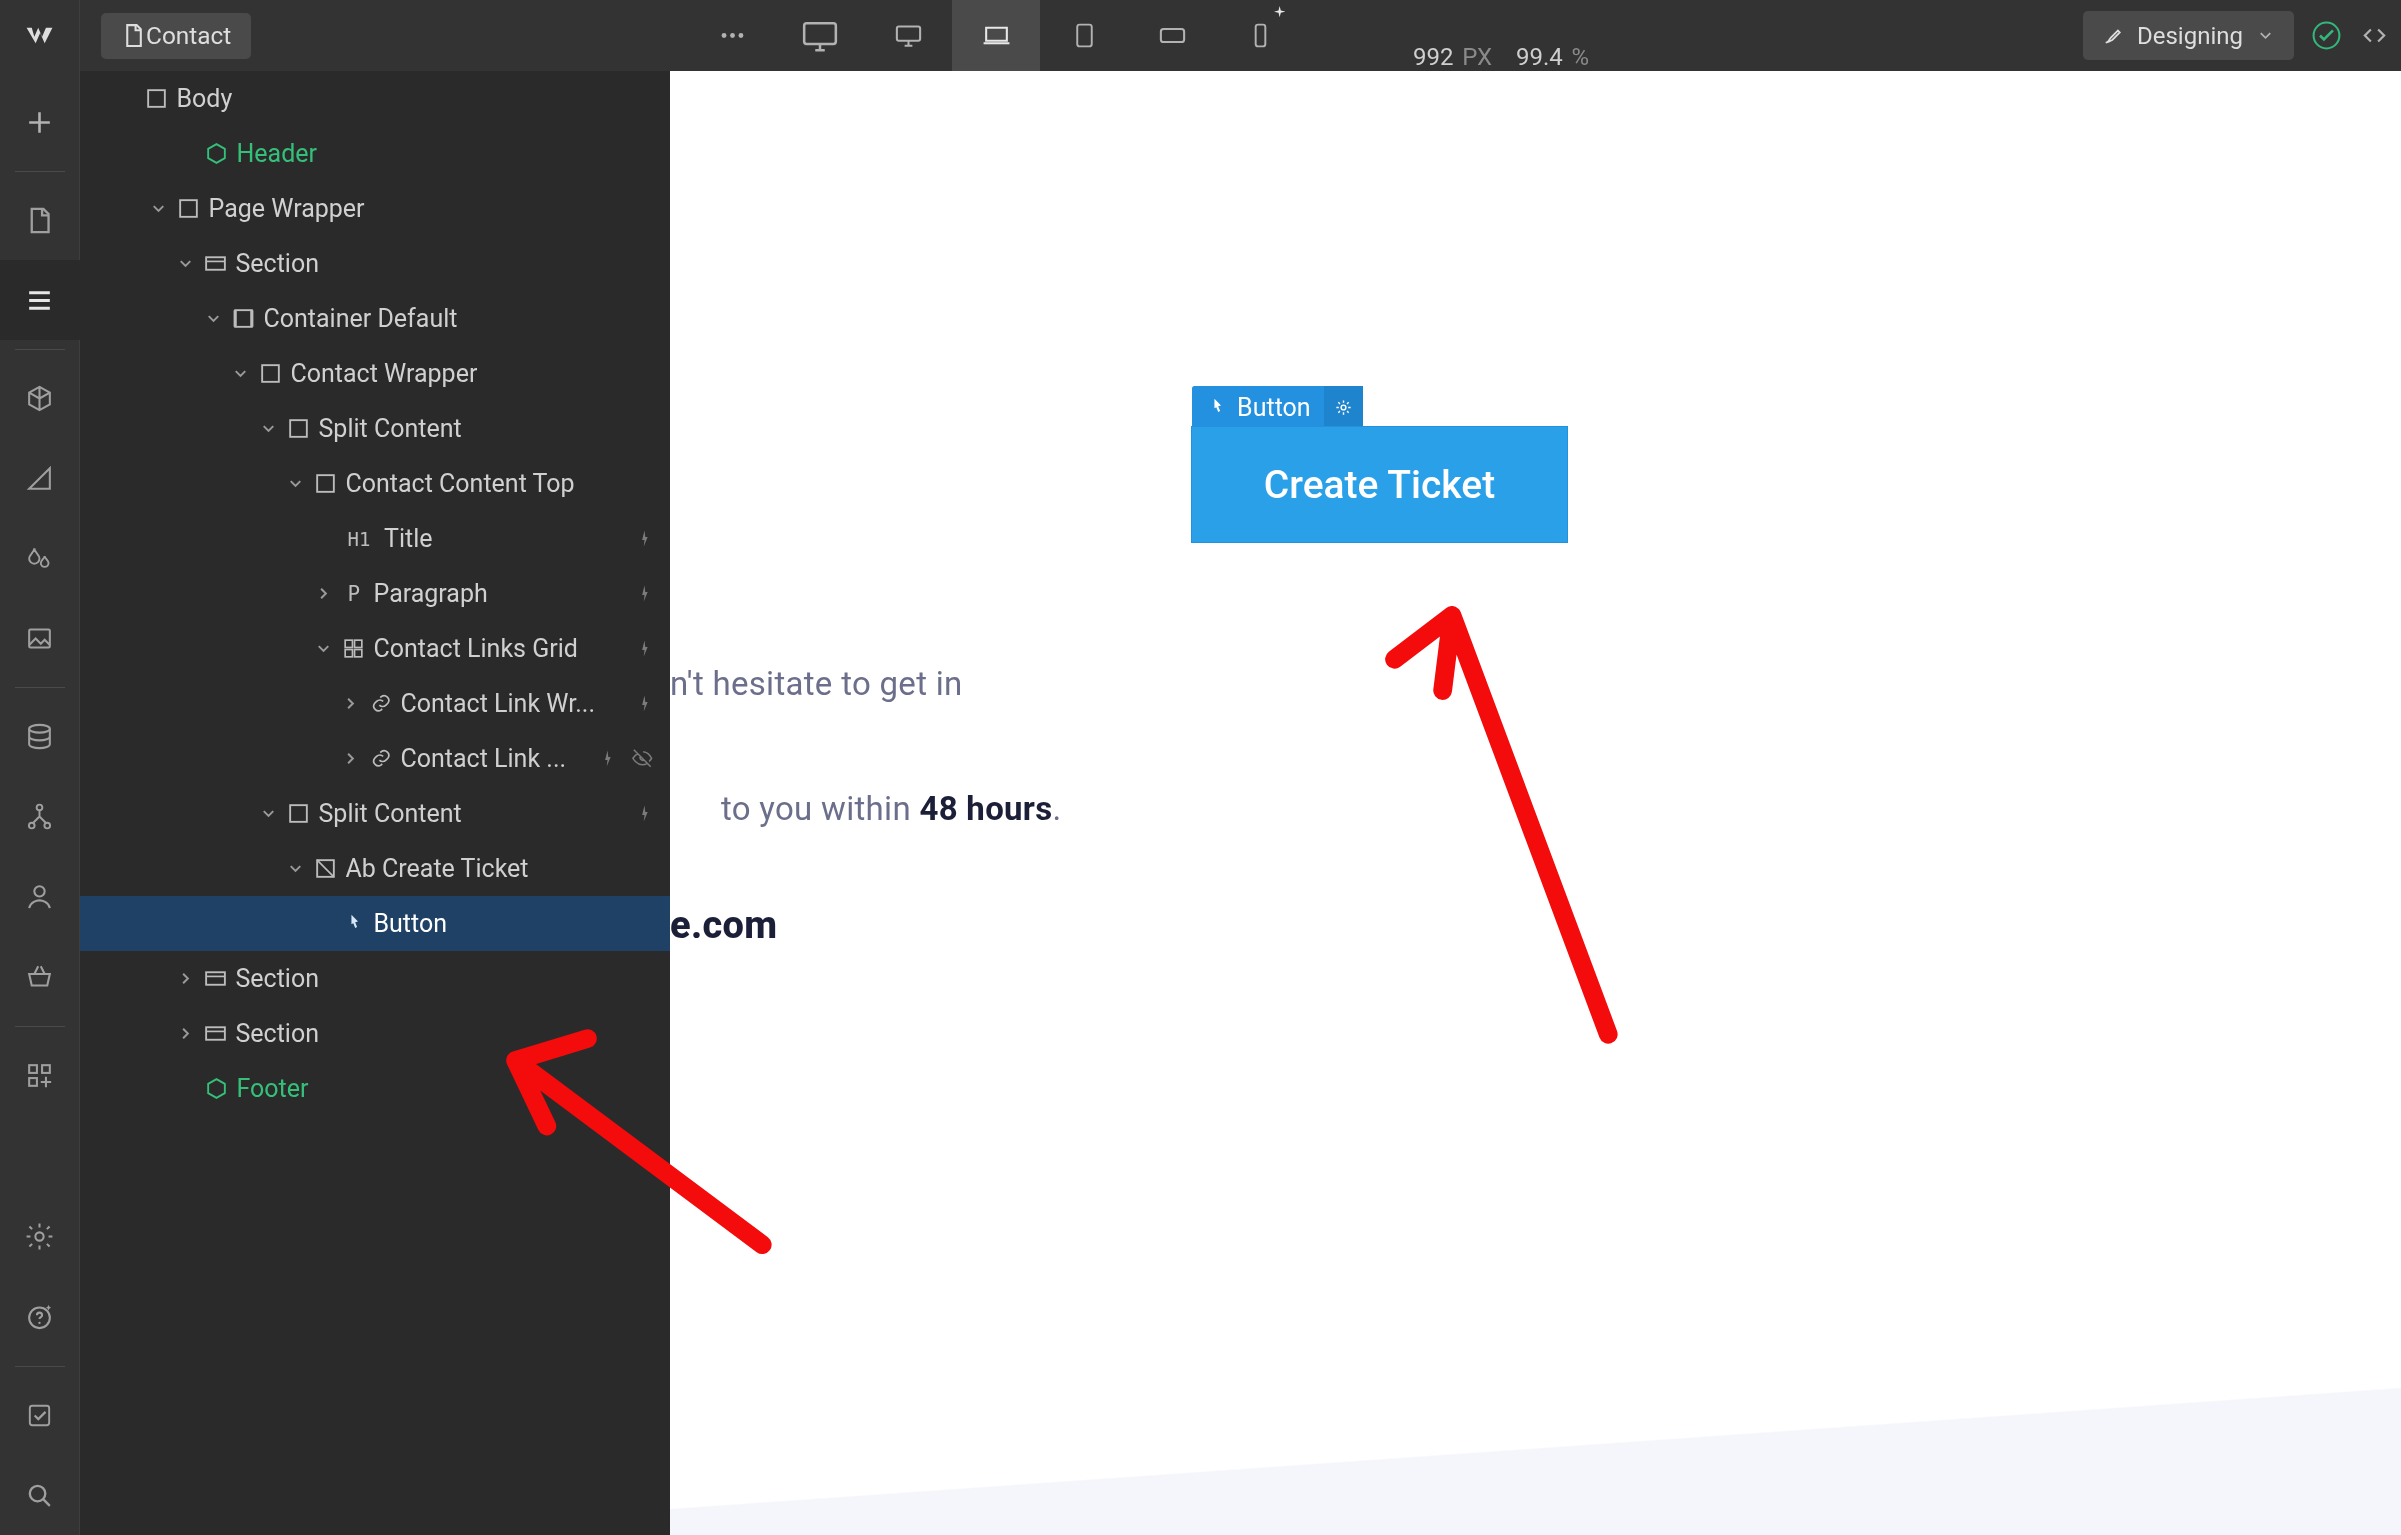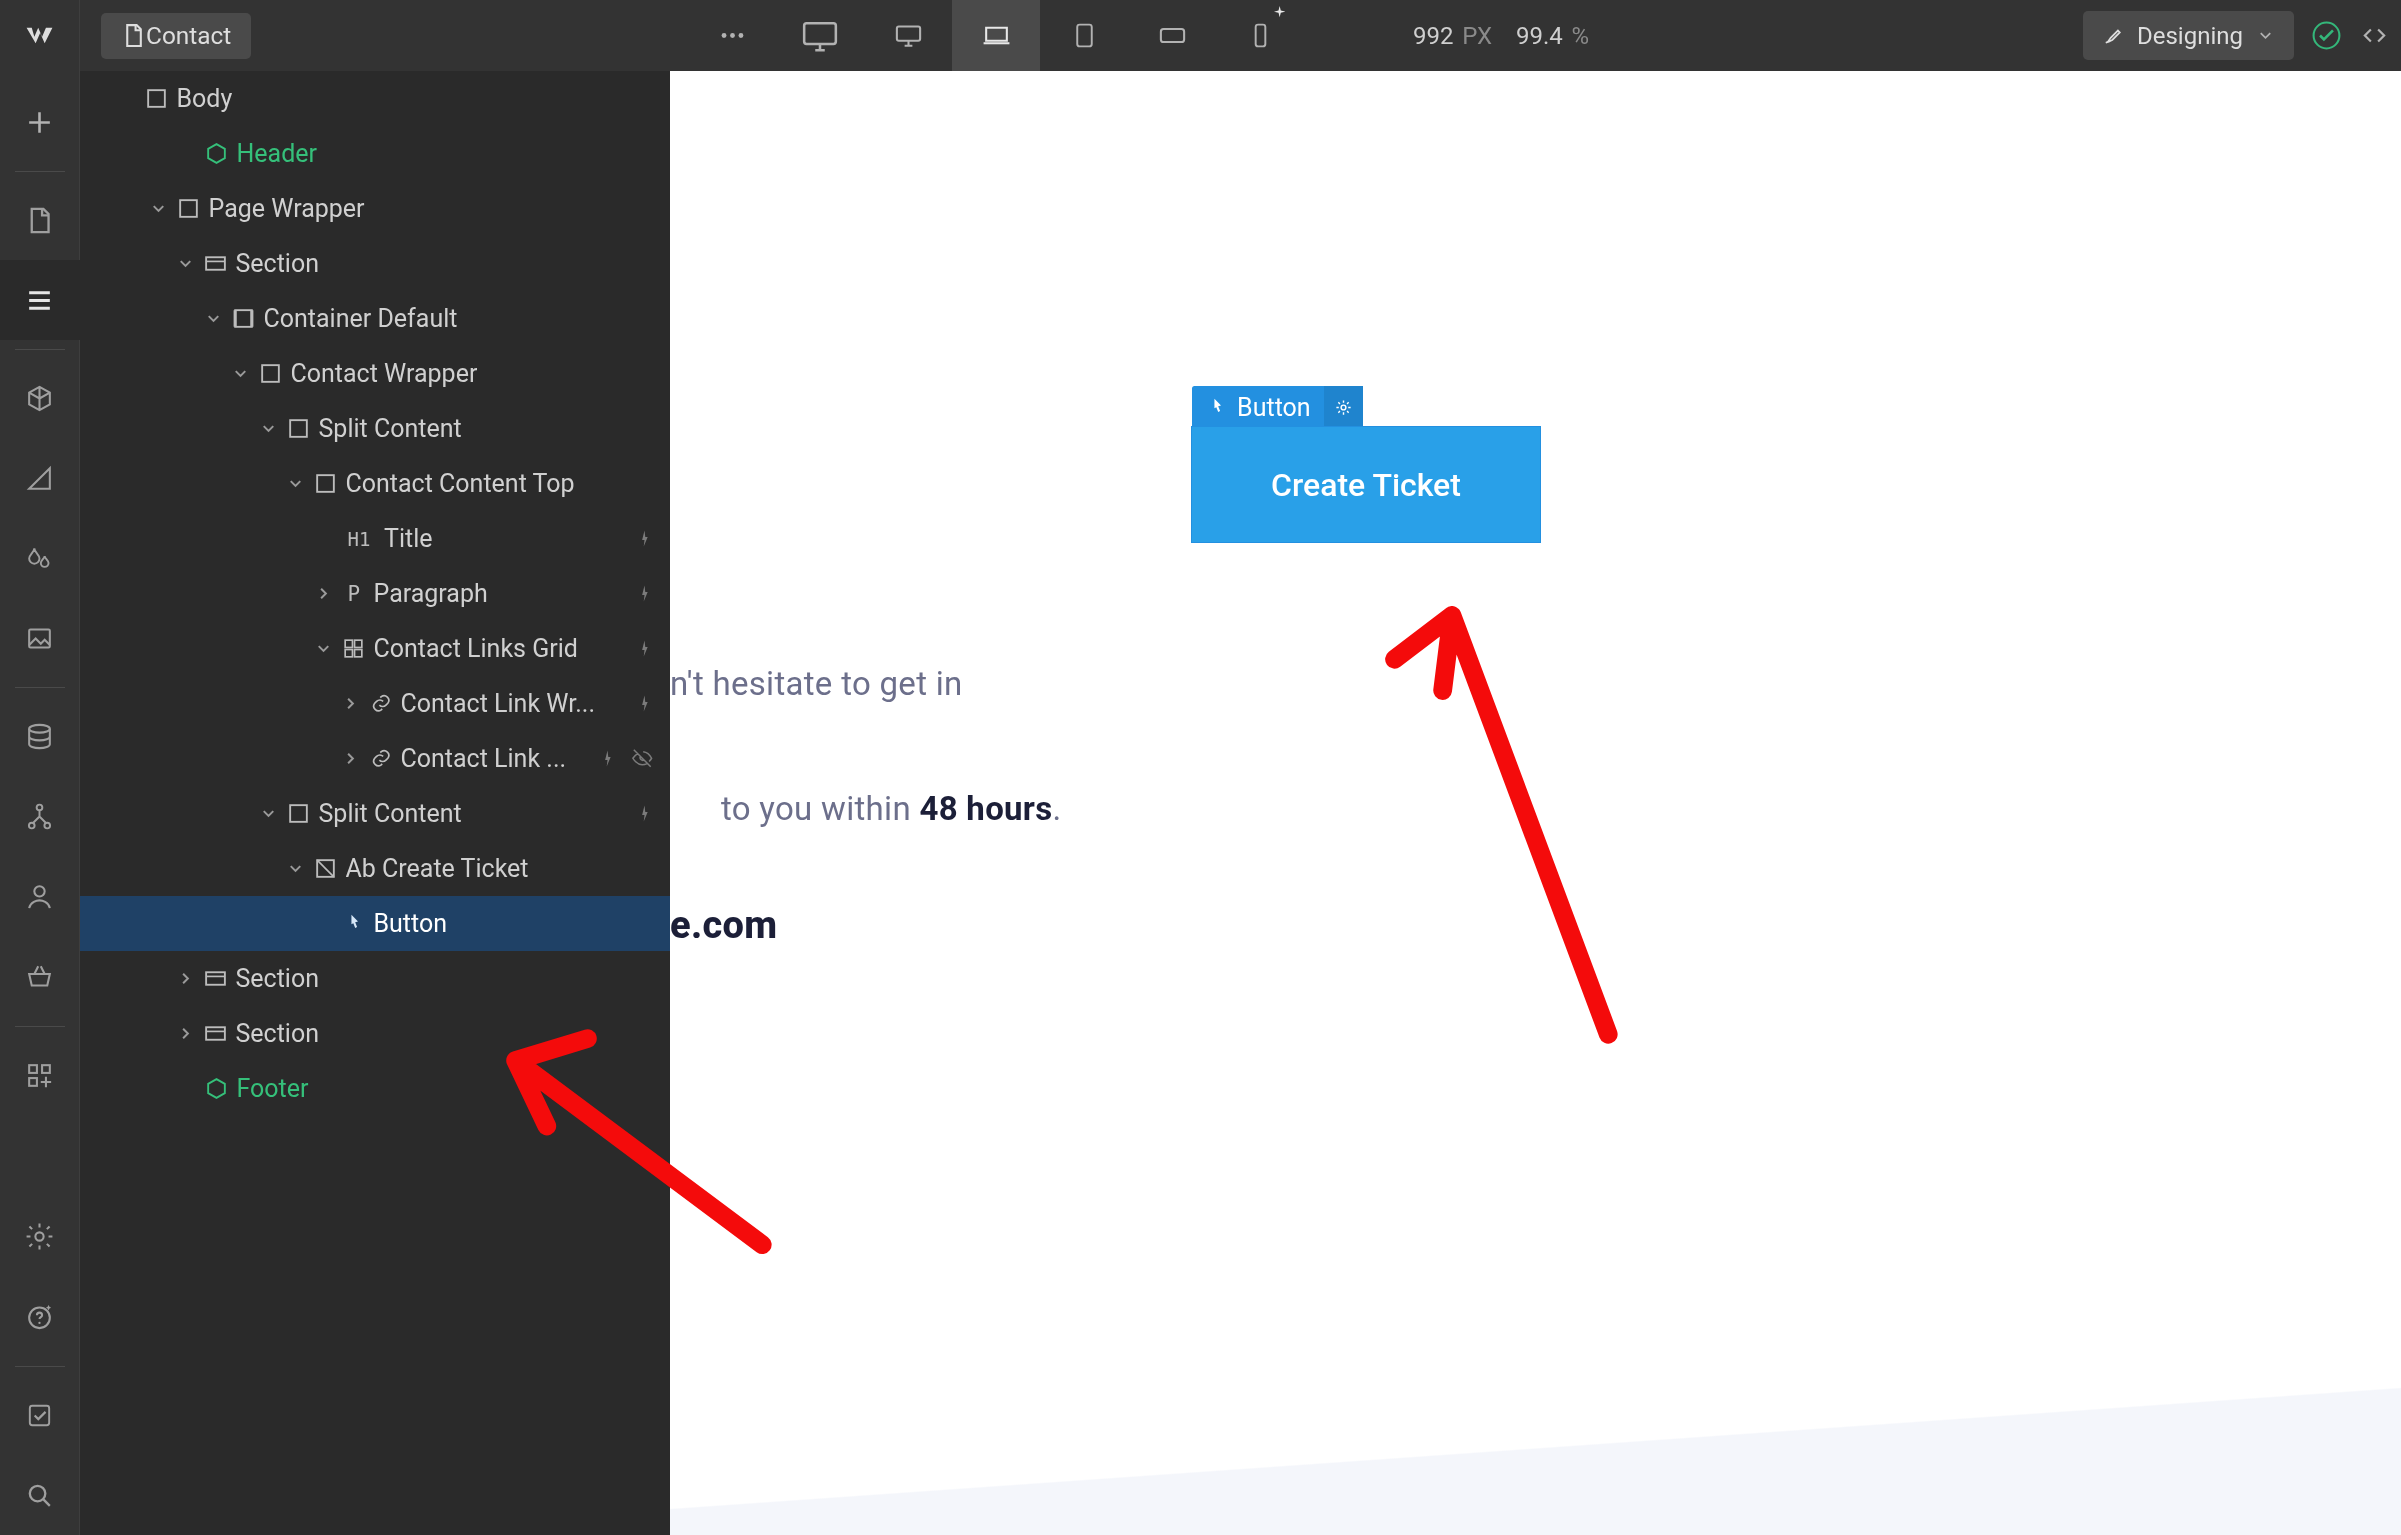--- a/index.html
+++ b/index.html
@@ -49,21 +49,21 @@
   .center-toolbar .icon-btn{
     width:88px;height:100%;
     display:flex;align-items:center;justify-content:center;
   }
   .center-toolbar .icon-btn.active{
     background:#4a4a4a;
   }
   .topbar .zoom-group{
     position:absolute;
     left:1413px; top:0; height:100%;
-    display:flex;align-items:center;
+    display:flex;align-items:flex-end;
     font-size:24px;
     gap:8.8px;
     color:#cfcfcf;
   }
   .zoom-group .dim{color:#8a8a8a;}
   .topbar .right-group{
     position:absolute; right:12.5px; top:0; height:100%;
     display:flex; align-items:center; gap:17.5px;
   }
   .designing-btn{
@@ -196,25 +196,25 @@
     font-size:38px;
     font-weight:800;
     color:#1c1f38;
     letter-spacing:0.3px;
   }
 
   
   .selected-element{
     position:absolute;
     left:522px; top:356px;
-    width:348px;
+    width:375px;
     height:115px;
     background:#29a0e8;
     display:flex;align-items:center;justify-content:center;
-    color:#fff;font-size:32px;font-weight:500;
+    color:#fff;font-size:39px;font-weight:500;
     outline:1.9px solid #2390e0;
     box-shadow:0 0 0 0.6px rgba(0,0,0,0.05);
   }
   .selection-tag{
     position:absolute;
     left:522px; top:315px;
     height:42px;
     display:flex;align-items:stretch;
   }
   .selection-tag .tag-main{

